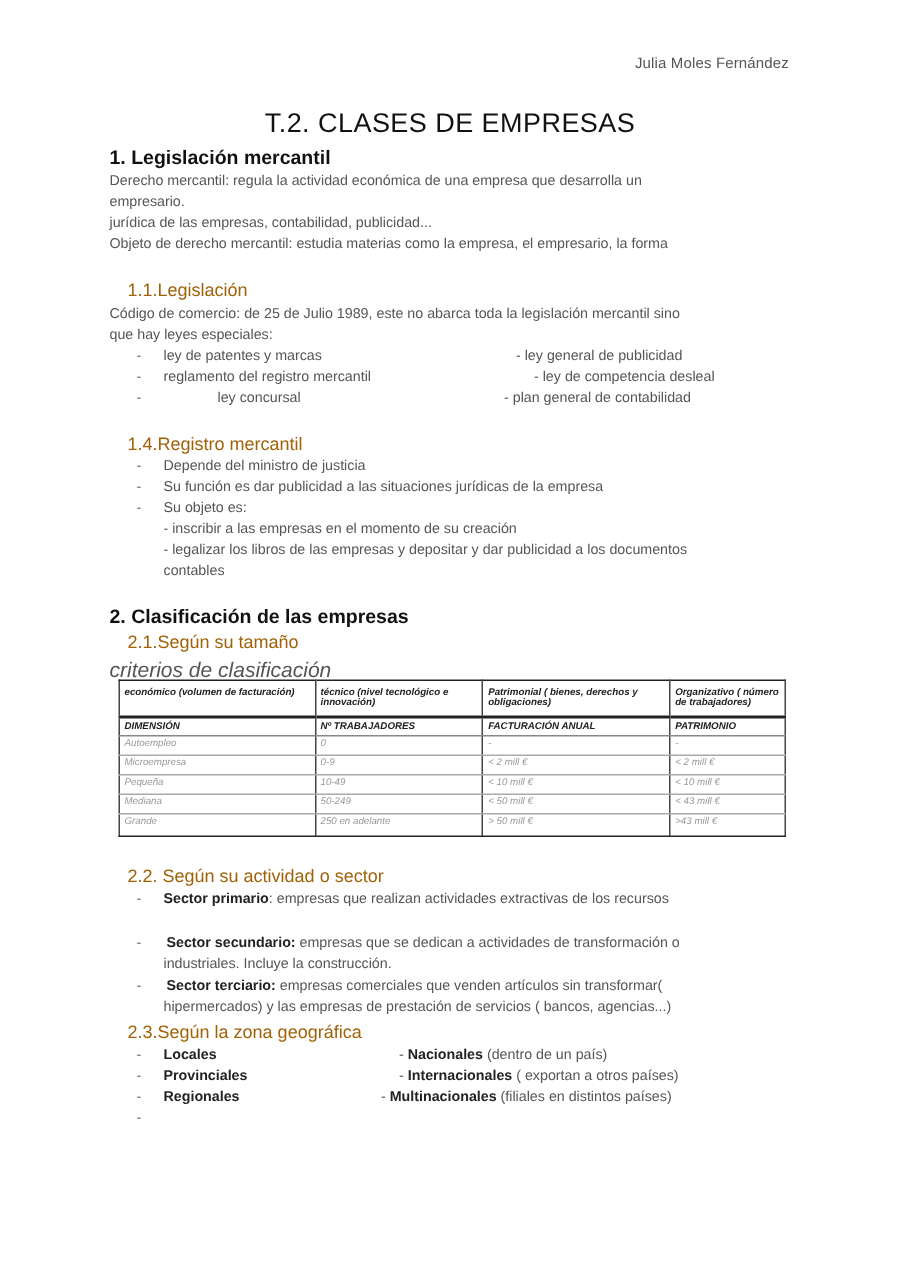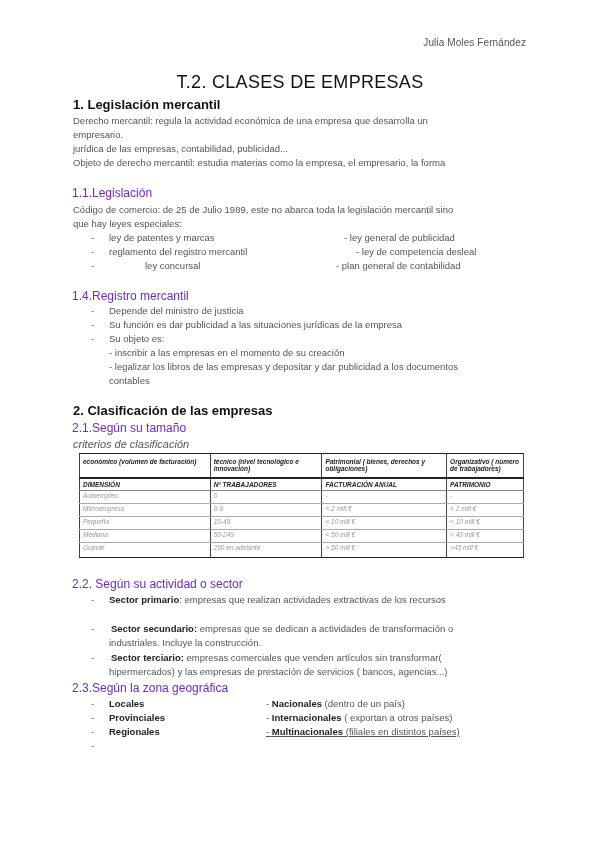--- a/index.html
+++ b/index.html
@@ -2,26 +2,26 @@
 <html><head>
 <meta charset="utf-8">
 <style>
   * { box-sizing: border-box; margin: 0; padding: 0; }
   html, body { width: 600px; height: 848px; background: #ffffff; overflow: hidden; }
   body { font-family: "Liberation Sans", sans-serif; color: #555; position: relative; }
   .page { position: absolute; left: 0; top: 0; width: 600px; height: 792px; border-radius: 11px; }
   .author { position: absolute; top: 37px; right: 74px; font-size: 10px; color: #555; letter-spacing: 0.1px; }
   .title { position: absolute; top: 72px; left: 0; width: 600px; text-align: center; font-size: 18px; color: #111; font-weight: normal; letter-spacing: 0.3px; }
   .h1 { position: absolute; left: 73px; font-size: 13px; font-weight: bold; color: #111; }
-  .h2 { position: absolute; left: 72px; font-size: 12px; color: #6d28d9; }
+  .h2 { position: absolute; left: 85px; font-size: 12px; color: #a16207; }
   .p { position: absolute; left: 73px; width: 455px; font-size: 9.5px; line-height: 14px; color: #555; }
   .row { position: absolute; font-size: 9.5px; line-height: 14px; color: #555; white-space: nowrap; }
   .dash { position: absolute; left: 91px; font-size: 9.5px; line-height: 14px; color: #666; }
   .b { font-weight: bold; color: #222; }
-  .crit { position: absolute; left: 73px; top: 438px; font-size: 11px; font-style: italic; color: #555; }
+  .crit { position: absolute; left: 73px; top: 438px; font-size: 14px; font-style: italic; color: #555; }
   table.sizes { position: absolute; left: 79px; top: 453px; width: 445px; border-collapse: collapse; }
   table.sizes td { border: 1px solid #444; font-size: 6.5px; font-style: italic; padding: 1px 3px; vertical-align: top; color: #999; height: 13px; }
   table.sizes tr.crit-row td { font-weight: bold; color: #222; height: 24px; line-height: 7px; padding-top: 4px; border-top: 1.5px solid #222; }
   table.sizes tr.dim-row td { font-weight: bold; color: #222; border-top: 2px solid #222; border-bottom: 1px solid #888; height: 13px; padding-top: 2px; }
   table.sizes tr.data-row td { border-color: #aaa; border-left-color: #444; border-right-color: #444; }
   table.sizes tr.data-row:last-child td { border-bottom: 1.5px solid #222; height: 15px; }
   table.sizes td.c1 { width: 131px; }
   table.sizes td.c2 { width: 112px; }
   table.sizes td.c3 { width: 125px; }
   table.sizes td.c4 { width: 77px; }
@@ -133,16 +133,16 @@
 
   <div class="h2" style="top:681px;">2.3.Según la zona geográfica</div>
   <div class="dash" style="top:697px;">-</div>
   <div class="row b" style="top:697px; left:109px;">Locales</div>
   <div class="row" style="top:697px; left:266px;">- <span class="b">Nacionales</span><span> (dentro de un país)</span></div>
   <div class="dash" style="top:711px;">-</div>
   <div class="row b" style="top:711px; left:109px;">Provinciales</div>
   <div class="row" style="top:711px; left:266px;">- <span class="b">Internacionales</span><span> ( exportan a otros países)</span></div>
   <div class="dash" style="top:725px;">-</div>
   <div class="row b" style="top:725px; left:109px;">Regionales</div>
-  <div class="row" style="top:725px; left:266px;text-decoration:underline;">- <span class="b">Multinacionales</span><span> (filiales en distintos países)</span></div>
+  <div class="row" style="top:725px; left:254px;">- <span class="b">Multinacionales</span><span> (filiales en distintos países)</span></div>
   <div class="dash" style="top:739px;">-</div>
 
 </div>
 
 </body></html>

